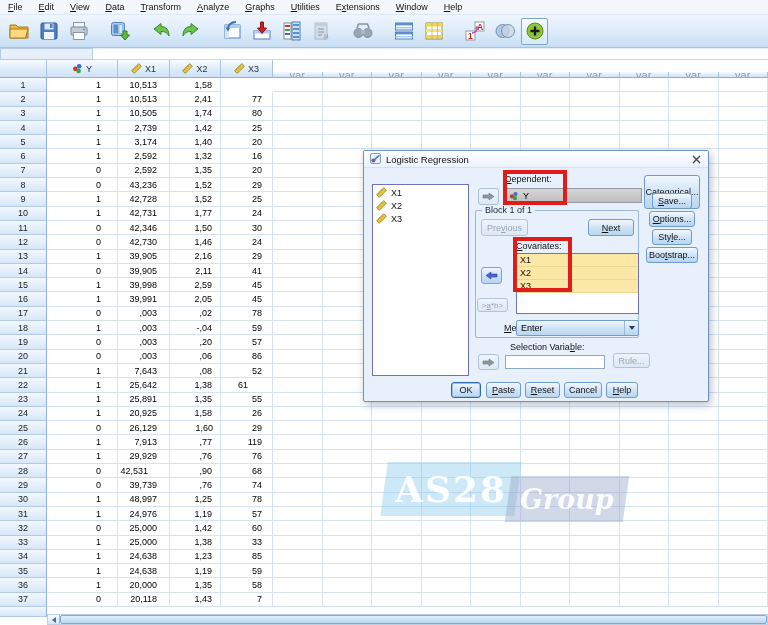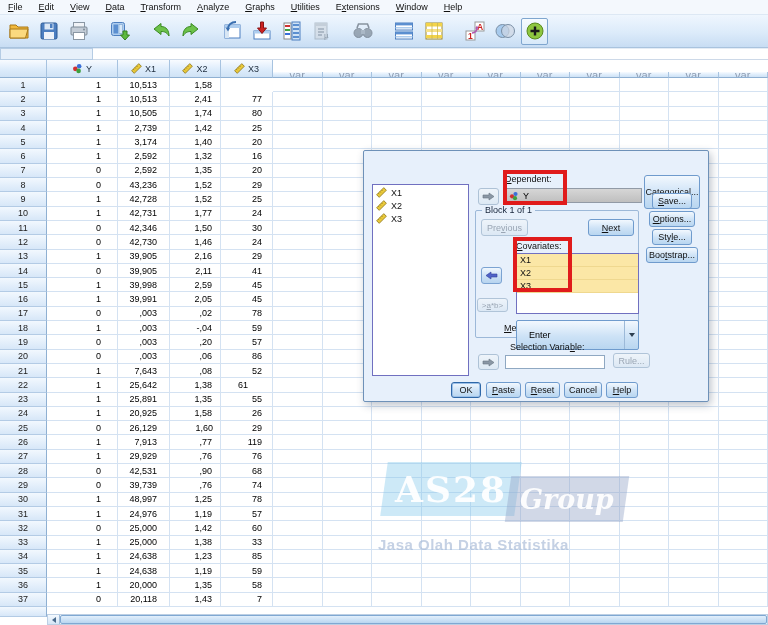--- a/index.html
+++ b/index.html
@@ -91,23 +91,23 @@
   .group-box { position:absolute; left:111px; top:59px; width:164px; height:128px;
                border:1px solid #9cb8d8; border-radius:2px; }
   .group-label { position:absolute; left:118px; top:54px; background:#e7f0fb; padding:0 3px; font-size:9px; color:#16243a; }
   .btn { position:absolute; display:flex; align-items:center; justify-content:center; font-size:9px; color:#111;
          background:linear-gradient(#f2f8fe,#cde2f6 55%,#b9d6f0); border:1px solid #6f9bcd; border-radius:3px; }
   .btn.disabled { color:#9aa6b4; background:linear-gradient(#eef4fa,#dce8f4); border-color:#b0c4d8; }
   .btn.default { border-color:#2f68a8; box-shadow:inset 0 0 0 1px #9cc0e8; }
   .cov-list { left:152px; top:102px; width:123px; height:61px; }
   .cov-row { height:13px; background:#fbe7a6; border-bottom:1px solid #efd88f; display:flex; align-items:center;
              padding-left:3px; font-size:9px; color:#111; }
-  .method-select { position:absolute; left:152px; top:169px; width:123px; height:30px;
+  .method-select { position:absolute; left:152px; top:169px; width:123px; height:16px;
                    background:linear-gradient(#f2f8fe,#cde2f6 55%,#b9d6f0); border:1px solid #6f9bcd; border-radius:2px;
-                   display:flex; align-items:center; padding-left:12px; font-size:9px; }
+                   display:flex; align-items:center; padding-left:4px; font-size:9px; }
   .method-select .dd { margin-left:auto; width:14px; height:100%; display:flex; align-items:center; justify-content:center;
                        border-left:1px solid #9cb9d8; }
   .method-select .dd .tri { width:0; height:0; border-left:3.5px solid transparent; border-right:3.5px solid transparent;
                             border-top:4px solid #2c3e50; }
   .sel-field { position:absolute; left:141px; top:204px; width:100px; height:14px; background:#fff;
                border:1px solid #8fa8c2; font-size:9px; padding-left:2px; }
   .anno { position:absolute; border:4px solid #e01b1b; z-index:30; }
   .anno1 { left:503px; top:170px; width:64px; height:35px; }
   .anno2 { left:513px; top:237px; width:59px; height:55px; }
   u { text-decoration:underline; }
@@ -724,21 +724,21 @@
       <div class="cell"></div>
       <div class="cell"></div>
       <div class="cell"></div>
       <div class="cell"></div>
       <div class="cell"></div>
       <div class="cell"></div>
       <div class="cell"></div>
       <div class="cell"></div>
       <div class="rowhead">28</div>
       <div class="cell" style="padding-right: 16px;">0</div>
-      <div class="cell" style="padding-right: 12px;">42,531</div>
+      <div class="cell" style="padding-right: 21px;">42,531</div>
       <div class="cell" style="padding-right: 8px;">,90</div>
       <div class="cell" style="padding-right: 10px;">68</div>
       <div class="cell"></div>
       <div class="cell"></div>
       <div class="cell"></div>
       <div class="cell"></div>
       <div class="cell"></div>
       <div class="cell"></div>
       <div class="cell"></div>
       <div class="cell"></div>
@@ -889,24 +889,38 @@
     <div class="hs-thumb"></div>
   </div>
 
   <div class="watermark">
     <div class="wm-as28">
         <span>AS28</span>
       </div>
     <div class="wm-group">
         <span>Group</span>
       </div>
-    <div class="wm-tag">Jasa Olah Data Statistika</div>
   </div>
 
   <div class="dialog">
+    <div class="dlg-title">
+      <span>
+        <svg width="11" height="11" viewBox="0 0 11 11">
+            <rect x="0.5" y="0.5" width="10" height="10" rx="1.5" fill="#eaf2fb" stroke="#7d9cc0"></rect>
+            <circle cx="3.4" cy="7.4" r="2" fill="#d03a3a"></circle>
+            <path d="M2 8 C5 8 6.5 3.5 9.5 2.5" fill="none" stroke="#3a6fd0" stroke-width="1.4"></path>
+          </svg>
+      </span>
+      <span>Logistic Regression</span>
+      <span class="dlg-close">
+        <svg width="9" height="9" viewBox="0 0 9 9">
+            <path d="M1 1 L8 8 M8 1 L1 8" stroke="#444" stroke-width="1.3"></path>
+          </svg>
+      </span>
+    </div>
 
     <div class="listbox src-list" id="srcList">
         <div class="list-item">
           <span style="display: flex;">
             <svg width="11" height="11" viewBox="0 0 12 12">
               <g transform="rotate(-45 6 6)">
                 <rect x="0.5" y="4" width="11" height="4" fill="#e9c93a" stroke="#8a7010" stroke-width="0.8"></rect>
                 <path d="M3 4v1.6M5.5 4v1.6M8 4v1.6" stroke="#8a7010" stroke-width="0.7"></path>
               </g>
             </svg>

